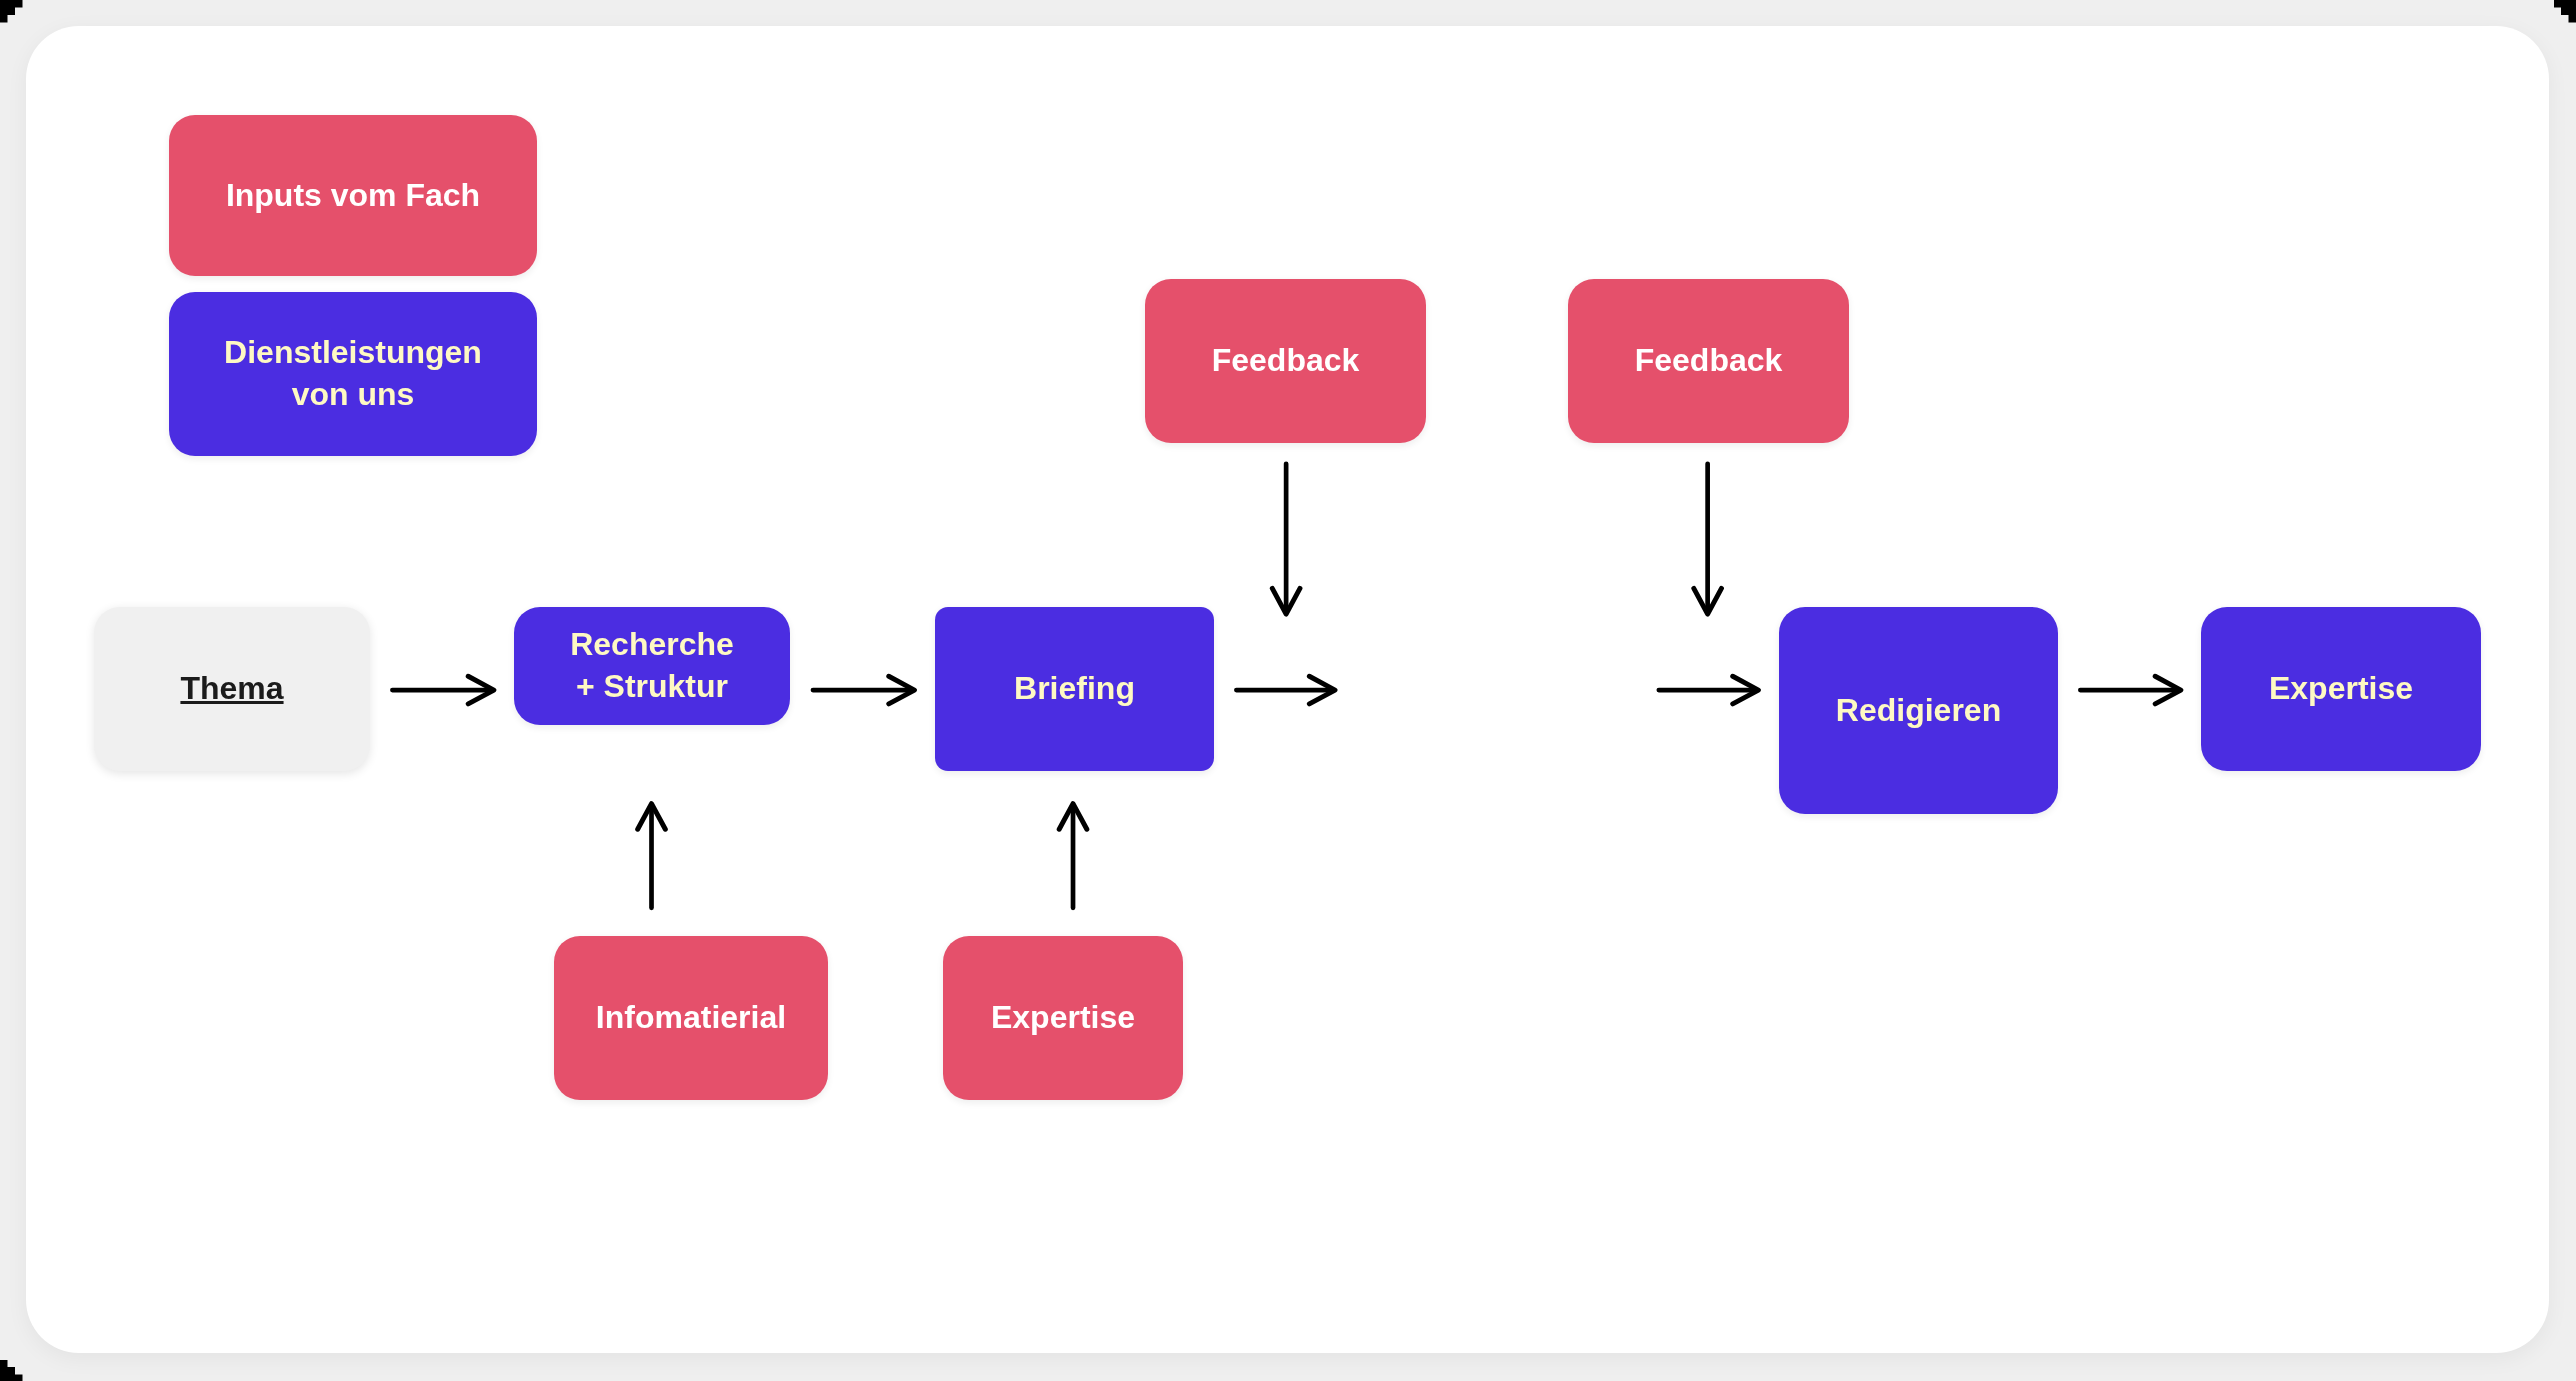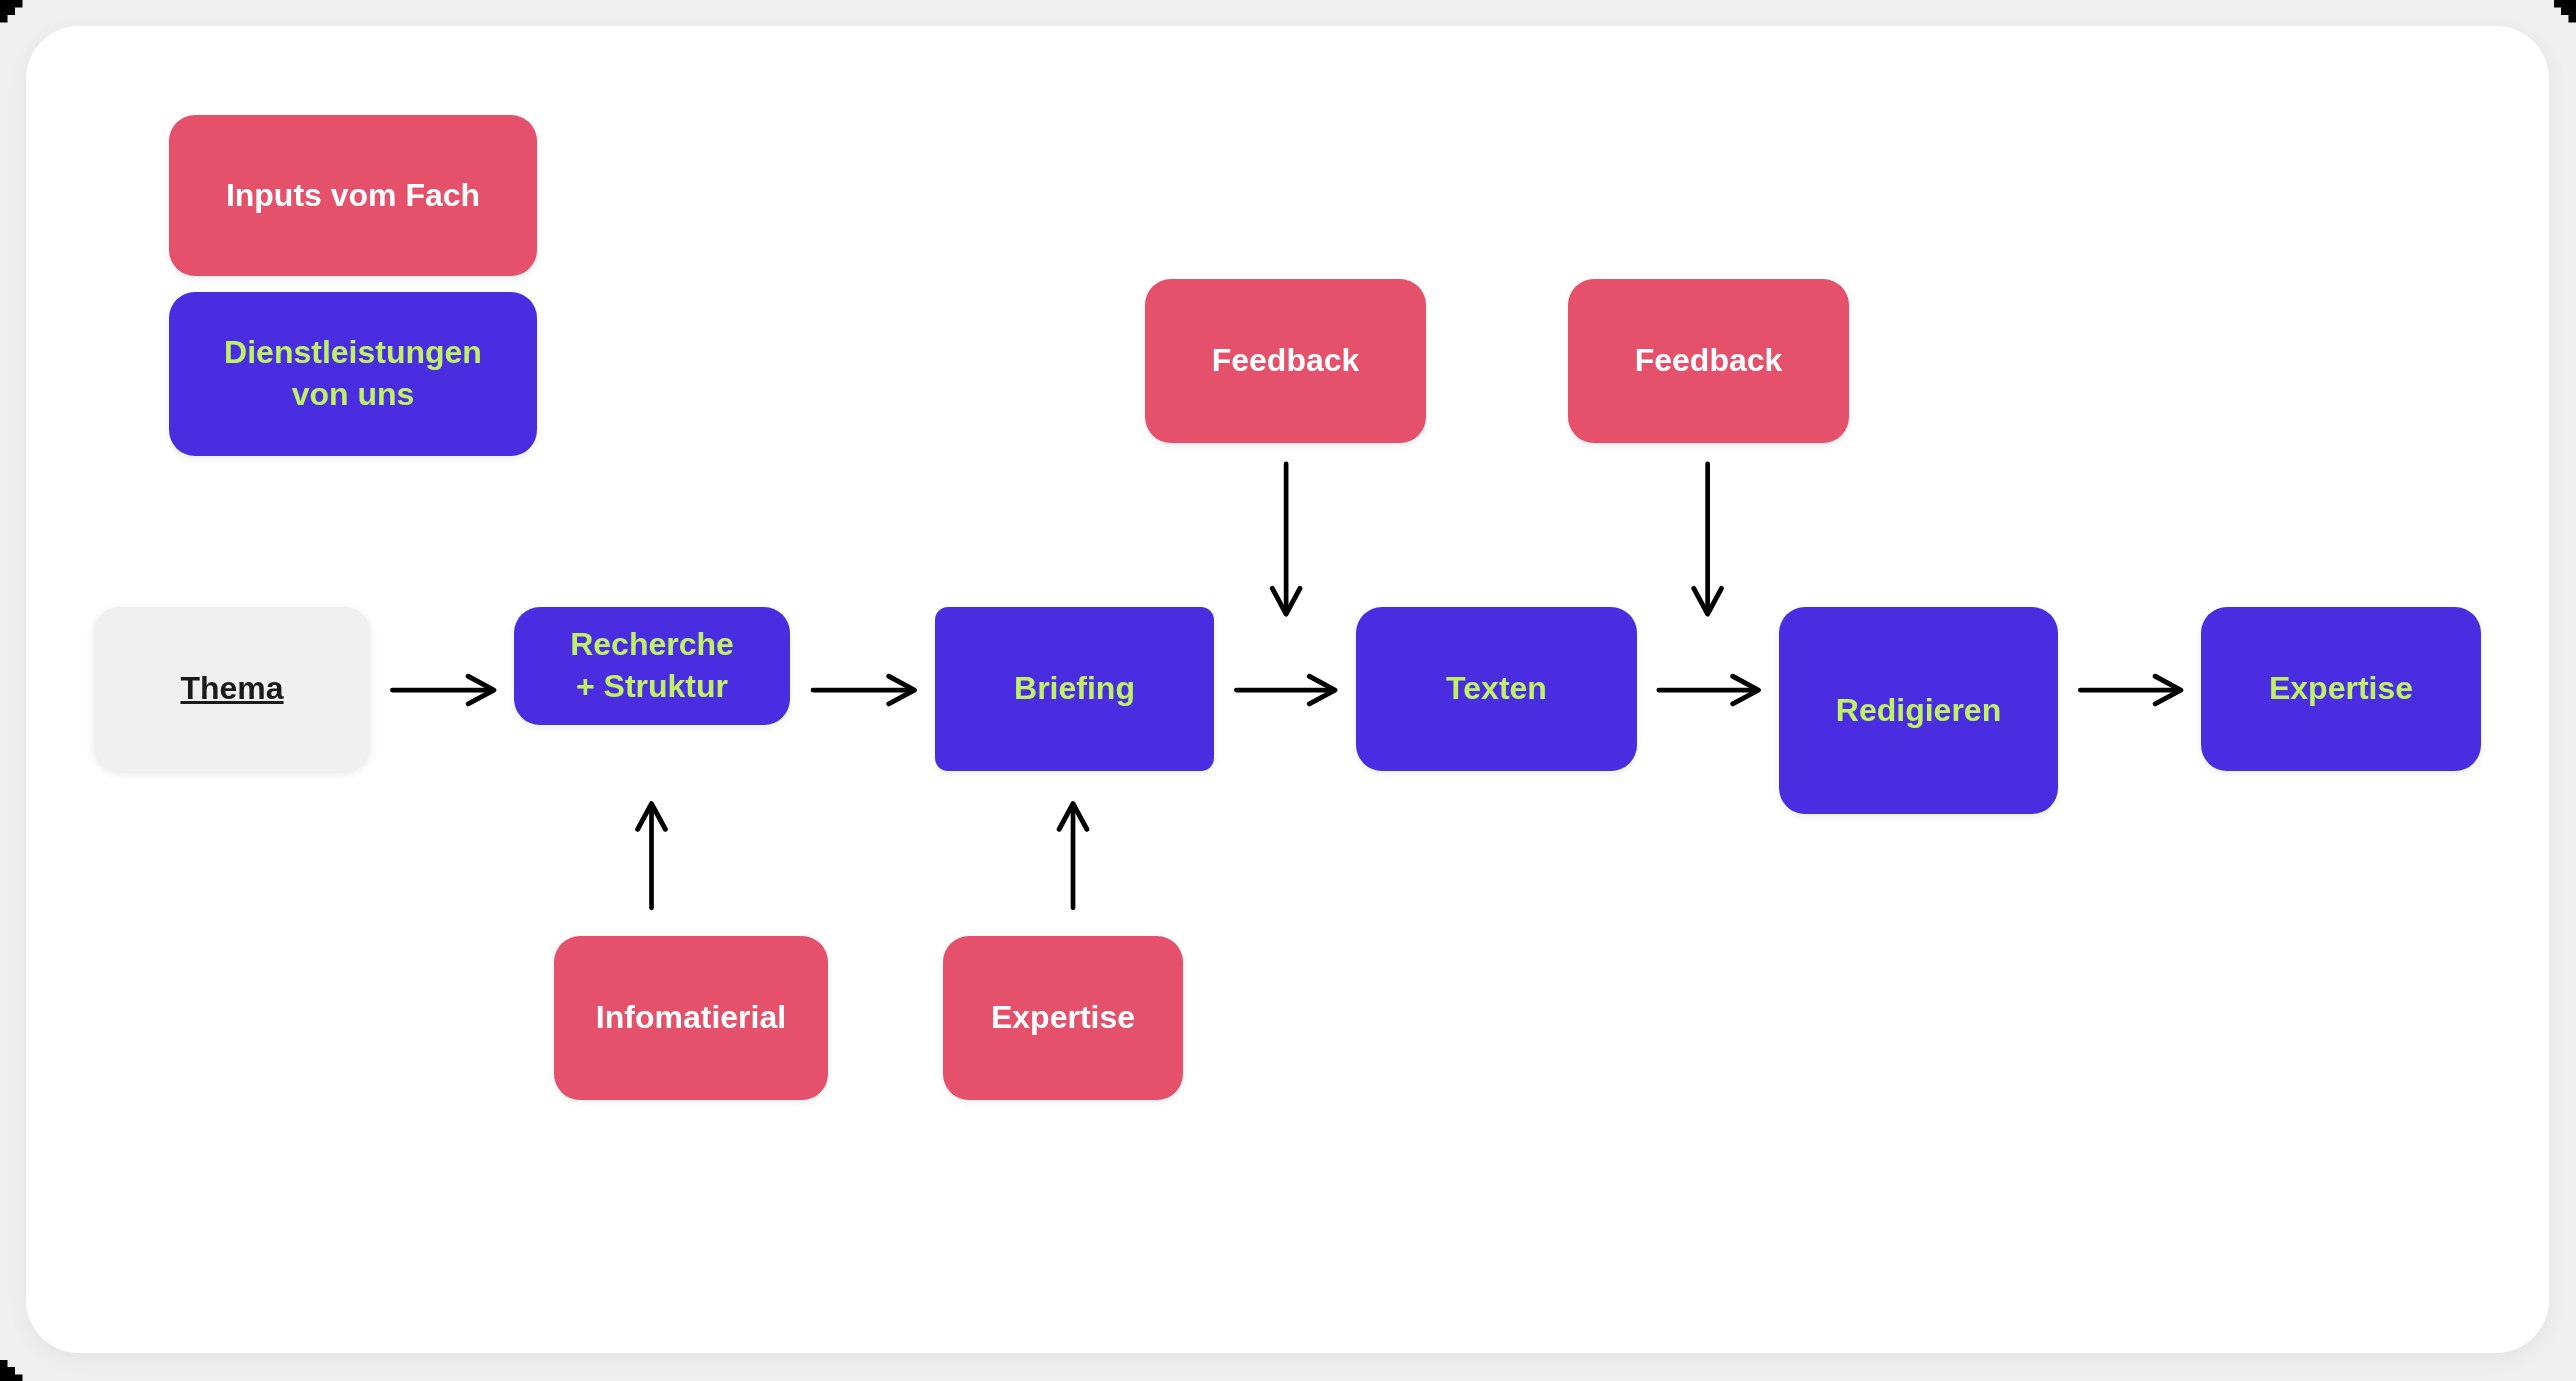--- a/index.html
+++ b/index.html
@@ -14,21 +14,21 @@
     box-shadow:0 5.6px 22.5px rgba(0,0,0,0.05);
   }
   .node{
     position:absolute;display:flex;align-items:center;justify-content:center;
     border-radius:26px;text-align:center;
     font-weight:700;font-size:32px;line-height:1.3;
     box-shadow:0 2.8px 7.5px rgba(0,0,0,0.07);
   }
   .node-label{white-space:pre-line;padding:0 17px;}
   .red{background:#e5506b;color:#ffffff;}
-  .blue{background:#4b2de1;color:#bef264;}
+  .blue{background:#4b2de1;color:#fef9c3;}
   .gray{background:#f0f0f0;color:#1b1b1b;box-shadow:0 2.8px 9.4px rgba(0,0,0,0.10);text-decoration:underline;}
   .arrows{position:absolute;left:0;top:0;width:2576px;height:1382px;pointer-events:none;}
   .corner{position:absolute;width:22.5px;height:22.5px;background:#000;}
   .corner.tl{left:0;top:0;clip-path:polygon(0 0,22.5px 0,22.5px 7.5px,15px 7.5px,15px 15px,7.5px 15px,7.5px 22.5px,0 22.5px);}
   .corner.tr{right:0;top:0;clip-path:polygon(0 0,22.5px 0,22.5px 22.5px,15px 22.5px,15px 15px,7.5px 15px,7.5px 7.5px,0 7.5px);}
   .corner.bl{left:0;bottom:0;clip-path:polygon(0 0,7.5px 0,7.5px 7.5px,15px 7.5px,15px 15px,22.5px 15px,22.5px 22.5px,0 22.5px);}
 </style>
 </head>
 <body>
 
@@ -52,23 +52,20 @@
 
   <div class="node gray" style="left:94px;top:607px;width:276px;height:164px;">
     <span class="node-label">Thema</span>
   </div>
   <div class="node blue" style="left:514px;top:607px;width:276px;height:118px;">
     <span class="node-label">Recherche
 + Struktur</span>
   </div>
   <div class="node blue" style="left:935px;top:607px;width:279px;height:164px;border-radius:13px;">
     <span class="node-label">Briefing</span>
-  </div>
-  <div class="node blue" style="left:1356px;top:607px;width:281px;height:164px;">
-    <span class="node-label">Texten</span>
   </div>
   <div class="node blue" style="left:1779px;top:607px;width:279px;height:207px;">
     <span class="node-label">Redigieren</span>
   </div>
   <div class="node blue" style="left:2201px;top:607px;width:280px;height:164px;">
     <span class="node-label">Expertise</span>
   </div>
 
   <div class="node red" style="left:514px;top:936px;width:274px;height:164px;margin-left:40px;">
     <span class="node-label">Infomatierial</span>

